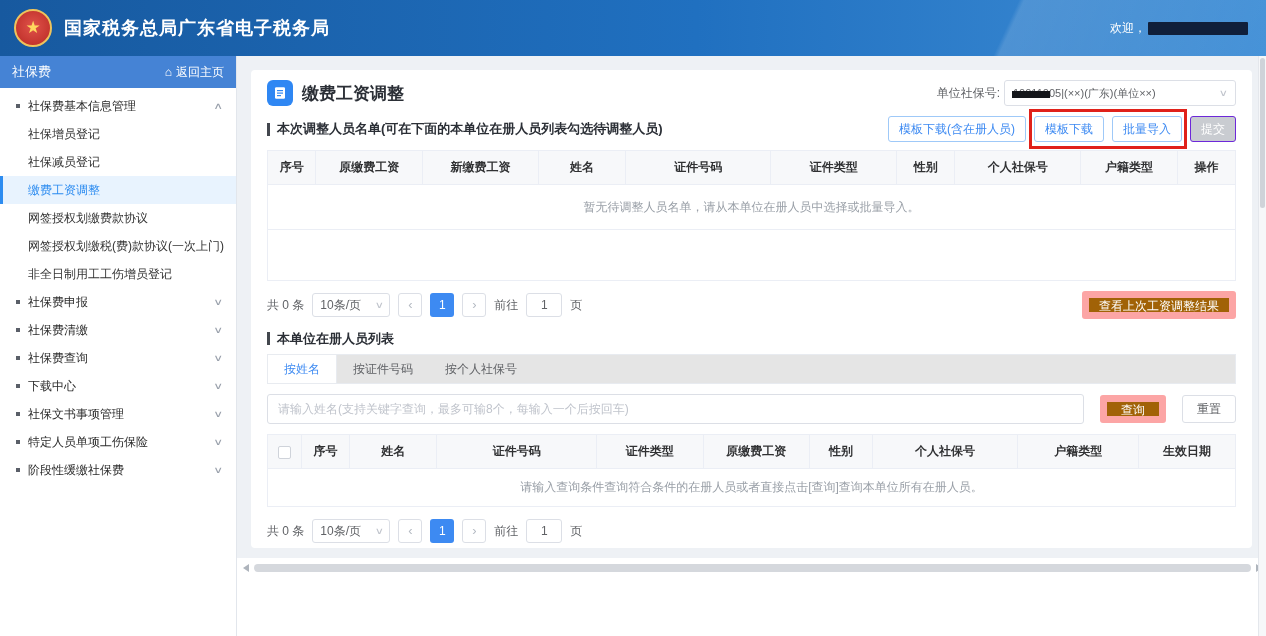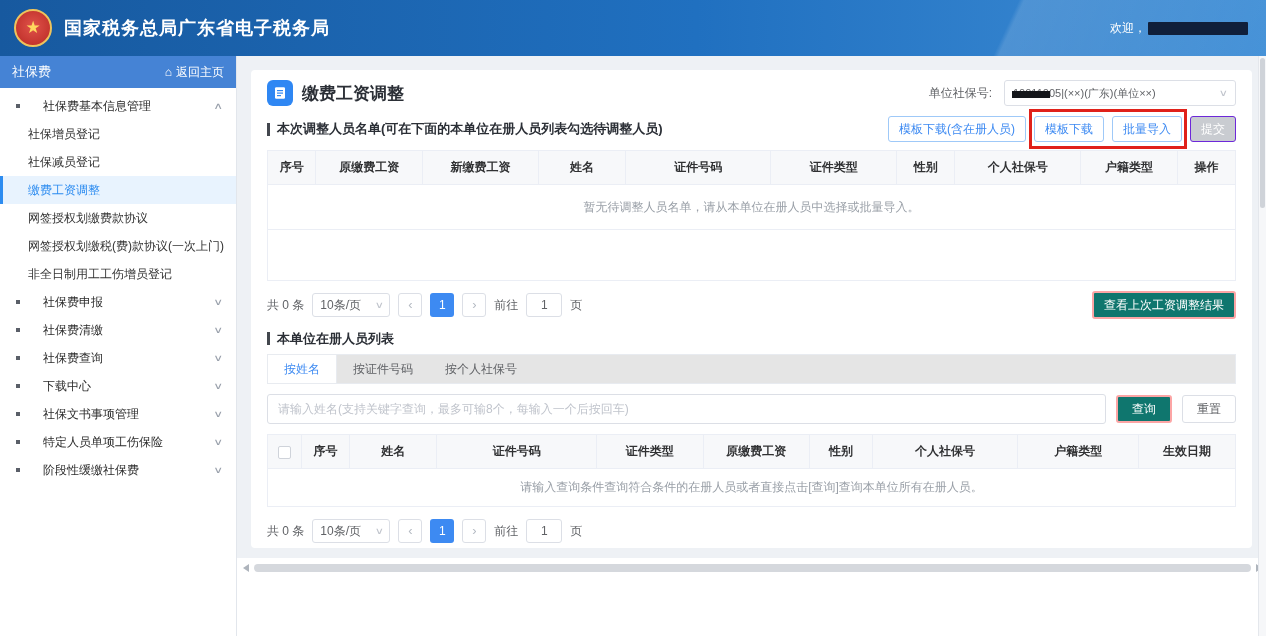--- a/index.html
+++ b/index.html
@@ -43,57 +43,57 @@
     display:flex; align-items:center; justify-content:space-between; padding:0 12px;
   }
   .back-home { font-size:12px; display:flex; align-items:center; gap:4px; cursor:pointer; }
   .home-icon { font-size:12px; }
   .menu { padding-top:4px; }
   .menu-group {
     height:28px; display:flex; align-items:center; padding:0 14px 0 16px;
     font-size:12px; color:#2b2b2b; cursor:pointer;
   }
   .menu-group::before { content:""; width:4px; height:4px; background:#5a5f68; margin-right:8px; flex:none; }
-  .mg-label { flex:1; white-space:nowrap; overflow:hidden;margin-left:15px; }
+  .mg-label { flex:1; white-space:nowrap; overflow:hidden; }
   .caret { color:#9aa1ac; font-size:9px; transform:scaleX(1.5); flex:none; }
   .menu-subitem {
     height:28px; line-height:28px; padding-left:28px; font-size:12px; color:#333;
     cursor:pointer; white-space:nowrap; overflow:hidden;
   }
   .menu-subitem.active { background:#e8f3fe; color:#2d8cf0; border-left:3px solid #2d8cf0; padding-left:25px; }
 
   
   .main-col { flex:1; display:flex; flex-direction:column; background:#fff; min-width:0; }
   .content-area { background:#eef1f5; padding:14px 14px 10px; height:502px; }
   .card { background:#fff; border-radius:4px; padding:10px 16px 12px; height:478px; overflow:hidden; }
 
   .title-row { display:flex; align-items:center; height:26px; }
   .page-icon {
     width:26px; height:26px; border-radius:6px; background:#2f87f3;
     display:inline-flex; align-items:center; justify-content:center; flex:none;
   }
   .page-title { font-size:17px; font-weight:bold; color:#2b2f36; margin-left:9px; }
-  .company-no { margin-left:auto; display:flex; align-items:center; gap:12px; font-size:12px; color:#606266; }
+  .company-no { margin-left:auto; display:flex; align-items:center; gap:4px; font-size:12px; color:#606266; }
   .select-box {
     width:232px; height:26px; border:1px solid #dcdfe6; border-radius:3px; background:#fff;
     display:flex; align-items:center; padding:0 8px; position:relative; cursor:pointer;
   }
   .sel-text { flex:1; font-size:11px; color:#606266; white-space:nowrap; overflow:hidden; }
   .redact-bar { position:absolute; left:7px; top:10px; width:38px; height:7px; background:#14161a; }
   .sel-caret { color:#c0c4cc; font-size:9px; margin-left:4px; transform:scaleX(1.4); }
 
   .sec-row { display:flex; align-items:center; margin-top:10px; height:26px; }
   .sec-title { font-size:13px; font-weight:bold; color:#2b2f36; display:flex; align-items:center; white-space:nowrap; }
   .sec-title::before { content:""; width:3px; height:13px; background:#43474e; margin-right:7px; flex:none; }
   .btn-group { margin-left:auto; display:flex; align-items:center; gap:8px; }
 
   .btn { font-size:12px; height:26px; padding:0 10px; border-radius:3px; cursor:pointer; font-family:inherit; white-space:nowrap; }
   .btn-outline { background:#fff; color:#3d8af2; border:1px solid #9fc9f8; }
   .btn-disabled { background:#c9ccd1; color:#fff; border:1px solid #6d28d9; }
-  .btn-primary { background:#0f766e; color:#fff; border:2px solid #fca5a5; }
+  .btn-primary { background:#a16207; color:#fff; border:7px solid #fca5a5; }
   .btn-plain { background:#fff; color:#606266; border:1px solid #dcdfe6; }
   .hl-wrap { position:relative; display:flex; gap:8px; }
   .red-box { position:absolute; left:-5px; right:-5px; top:-7px; bottom:-7px; border:3px solid #e0211a; pointer-events:none; }
 
   .tbl { width:100%; border-collapse:collapse; table-layout:fixed; margin-top:8px; }
   .tbl th {
     border:1px solid #ebeef5; background:#f7f8fa; height:34px;
     font-size:12px; color:#303133; font-weight:bold; text-align:center;
     padding:0 4px; overflow:hidden; white-space:nowrap;
   }
@@ -115,21 +115,21 @@
   .pg-current { width:24px; height:24px; background:#3d8af2; color:#fff; border-radius:3px; text-align:center; line-height:24px; font-size:12px; }
   .pg-input { width:36px; height:24px; border:1px solid #dcdfe6; border-radius:3px; text-align:center; font-size:12px; color:#606266; font-family:inherit; }
   .pager-row .btn-primary { margin-left:auto; height:28px; }
 
   .sec2 { margin-top:12px; height:15px; }
 
   .tabs { display:flex; margin-top:8px; background:#e5e5e5; border:1px solid #e8ebf0; height:30px; }
   .tab { line-height:28px; padding:0 16px; font-size:12px; color:#606266; cursor:pointer; white-space:nowrap; }
   .tab.active { background:#fff; color:#3d8af2; border-right:1px solid #e8ebf0; }
 
-  .search-row { display:flex; align-items:center; gap:10px; margin-top:10px; }
+  .search-row { display:flex; align-items:center; gap:16px; margin-top:10px; }
   .search-input {
     flex:1; height:30px; border:1px solid #dcdfe6; border-radius:3px;
     padding:0 10px; font-size:12px; color:#333; font-family:inherit;
   }
   .search-input::placeholder { color:#c0c4cc; }
   .search-row .btn { height:28px; padding:0 14px; }
 
   .tbl2 { margin-top:10px; }
   .checkbox { display:inline-block; width:13px; height:13px; border:1px solid #cfd3da; border-radius:2px; background:#fff; vertical-align:middle; cursor:pointer; }
 

